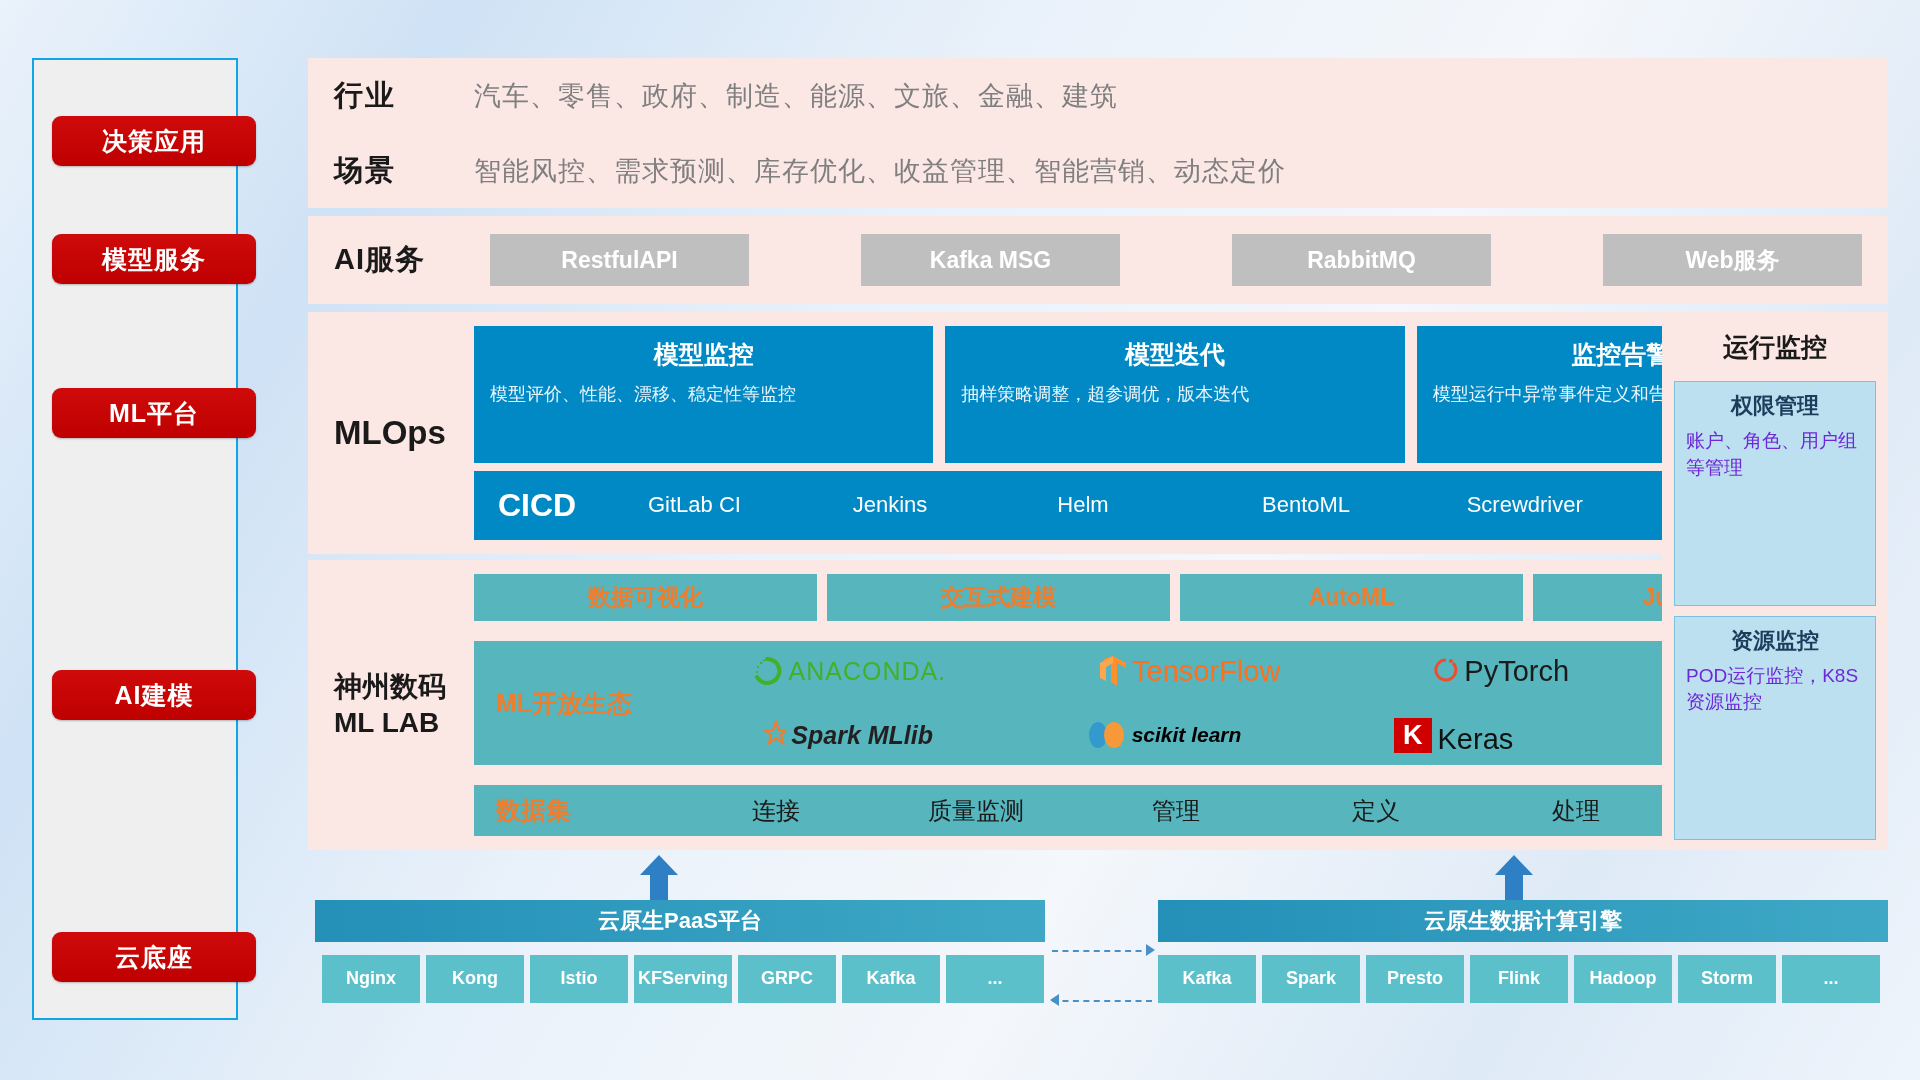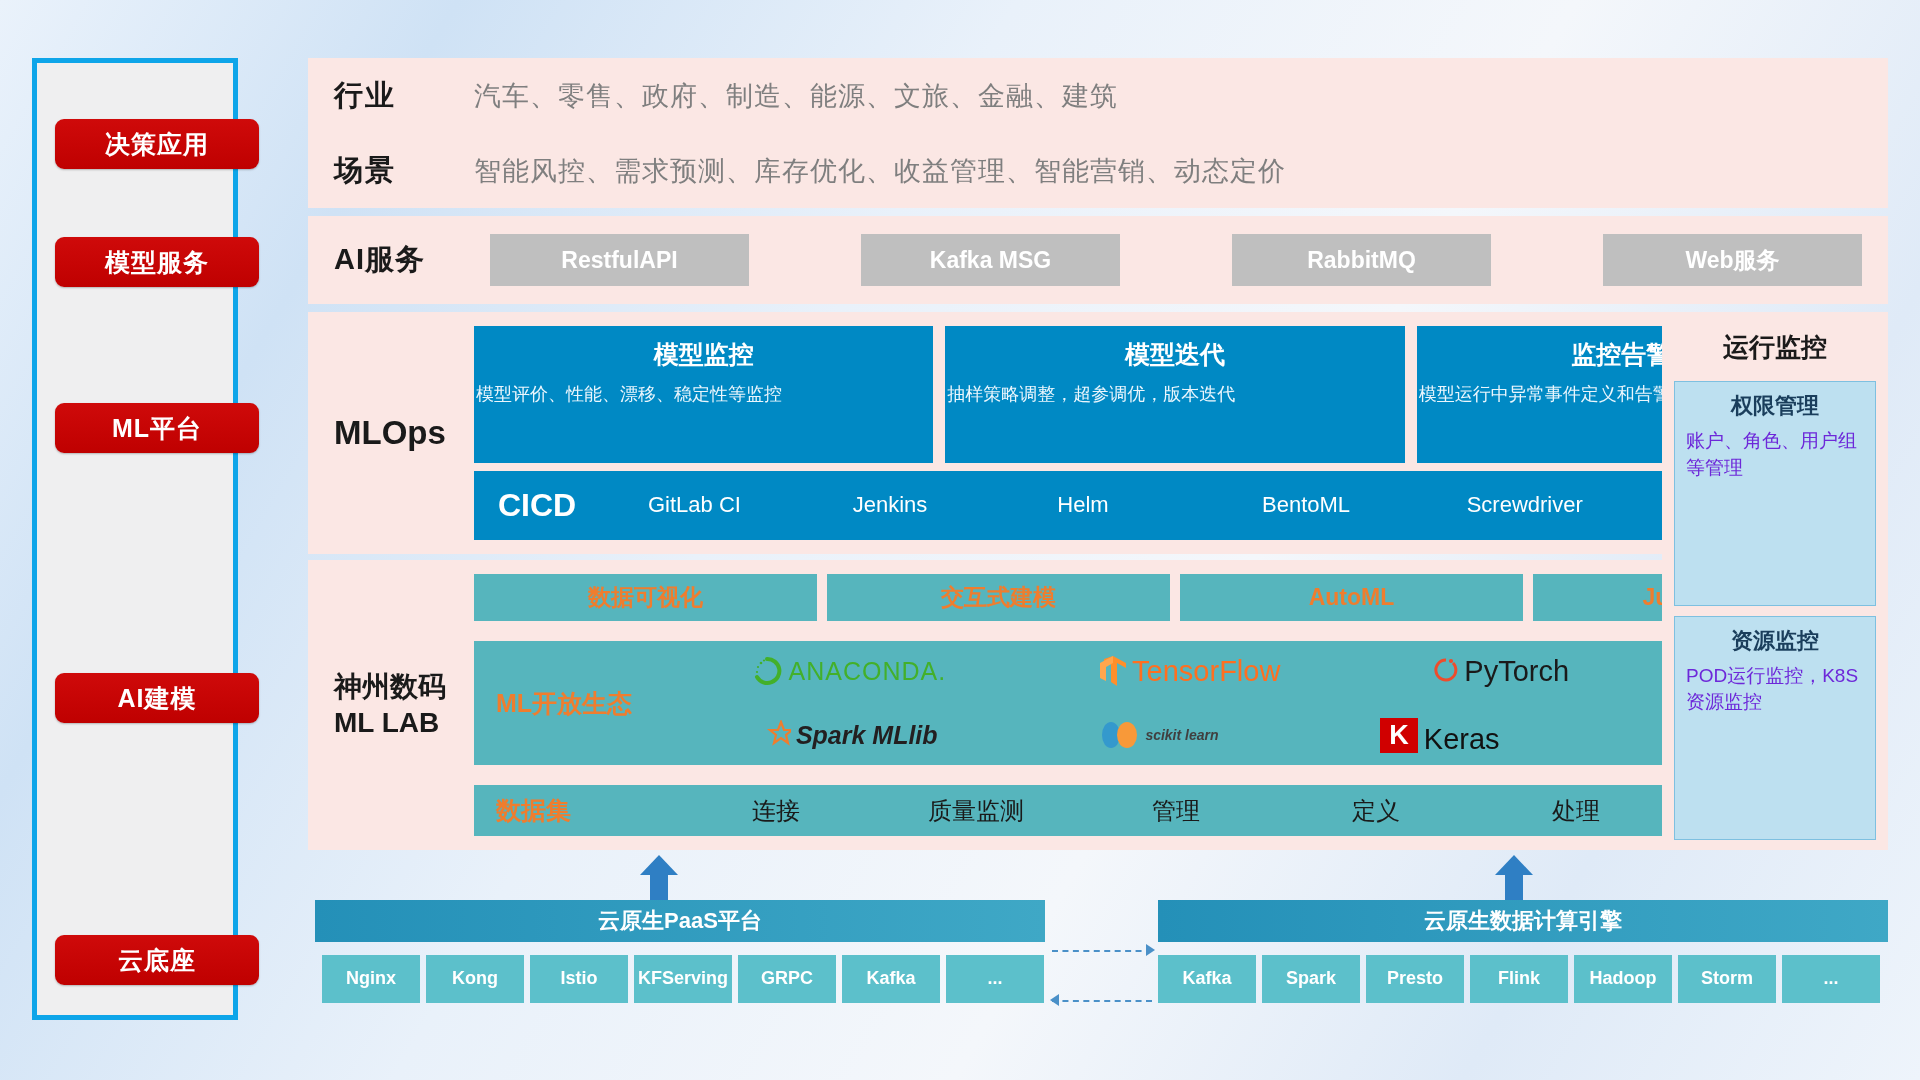--- a/index.html
+++ b/index.html
@@ -14,36 +14,36 @@
   }
 
   
   #stage { position: absolute; left: 0; top: 0; width: 1920px; height: 1080px; }
 
   .rail {
     position: absolute;
     left: 32px; top: 58px;
     width: 206px; height: 962px;
     background: #efeff0;
-    border: 5px solid #0ea5e9;
+    border: 2px solid #0ea5e9;
   }
   .rail-btn {
     position: absolute;
     left: 18px; width: 204px; height: 50px;
     background: linear-gradient(180deg,#cf0a0a 0%, #bf0000 100%);
     border-radius: 9px;
     color: #ffffff;
     font-size: 25px; font-weight: bold;
     display: flex; align-items: center; justify-content: center;
     letter-spacing: 1px;
     box-shadow: 0 1px 2px rgba(0,0,0,.25);
   }
   .rb-0 { top: 56px; }
   .rb-1 { top: 174px; }
-  .rb-2 { top: 340px; }
+  .rb-2 { top: 328px; }
   .rb-3 { top: 610px; }
   .rb-4 { top: 872px; }
 
   
   .band {
     position: absolute;
     left: 308px;
     width: 1580px;
     background: #fbe7e4;
   }
@@ -77,21 +77,21 @@
   .mlops-row { display: flex; height: 100%; padding: 14px 0 14px 26px; }
   .mlops-label {
     width: 140px; flex: none;
     display: flex; align-items: center;
     font-size: 33px; font-weight: bold; color: #1a1a1a;
   }
   .mlops-right { flex: 1; display: flex; flex-direction: column; gap: 8px; padding-right: 12px; }
   .mlops-cards { display: flex; gap: 12px; height: 138px; }
   .mlops-card {
     flex: 1; background: #0089c4; color: #ffffff;
-    padding: 12px 2px;
+    padding: 12px 16px;
   }
   .mlops-card h4 {
     font-size: 25px; font-weight: bold; text-align: center; margin-bottom: 10px;
   }
   .mlops-card p { font-size: 18px; line-height: 1.45; color: #eaf6fd; }
   .cicd-bar {
     background: #0089c4; height: 70px; display: flex; align-items: center;
     overflow: hidden; padding-left: 24px;
   }
   .cicd-title {
@@ -340,21 +340,21 @@
                   <polygon points="24,2 27,10 35,10 29,15 31,23 24,18 17,23 19,15 13,10 21,10" fill="none" stroke="#ef7d2e" stroke-width="2.2"></polygon>
                 </svg>
                 <span style="color:#231f20;font-size:25px;font-style:italic;font-weight:bold;">Spark MLlib</span>
               </div>
 
               <div style="display:flex;align-items:center;gap:2px;">
                 <svg width="44" height="30" viewBox="0 0 44 30">
                   <ellipse cx="12" cy="15" rx="9" ry="13" fill="#3499cd"></ellipse>
                   <ellipse cx="28" cy="15" rx="10" ry="13" fill="#f89939"></ellipse>
                 </svg>
-                <span style="color:#404040;font-size:14px;font-style:italic;font-weight:bold;">scikit learn</span>
+                <span style="color:#000000;font-size:21px;font-style:italic;font-weight:bold;">scikit learn</span>
               </div>
 
               <div style="display:flex;align-items:center;gap:6px;">
                 <span style="background:#d00000;color:#fff;font-size:27px;font-weight:bold;padding:2px 9px;">K</span>
                 <span style="color:#111;font-size:29px;margin-top:8px;">Keras</span>
               </div>
 
               <div style="display:flex;align-items:center;gap:4px;">
                 <svg width="30" height="28" viewBox="0 0 30 28">
                   <line x1="15" y1="14" x2="4" y2="6" stroke="#5b9bd5" stroke-width="1.6"></line>

